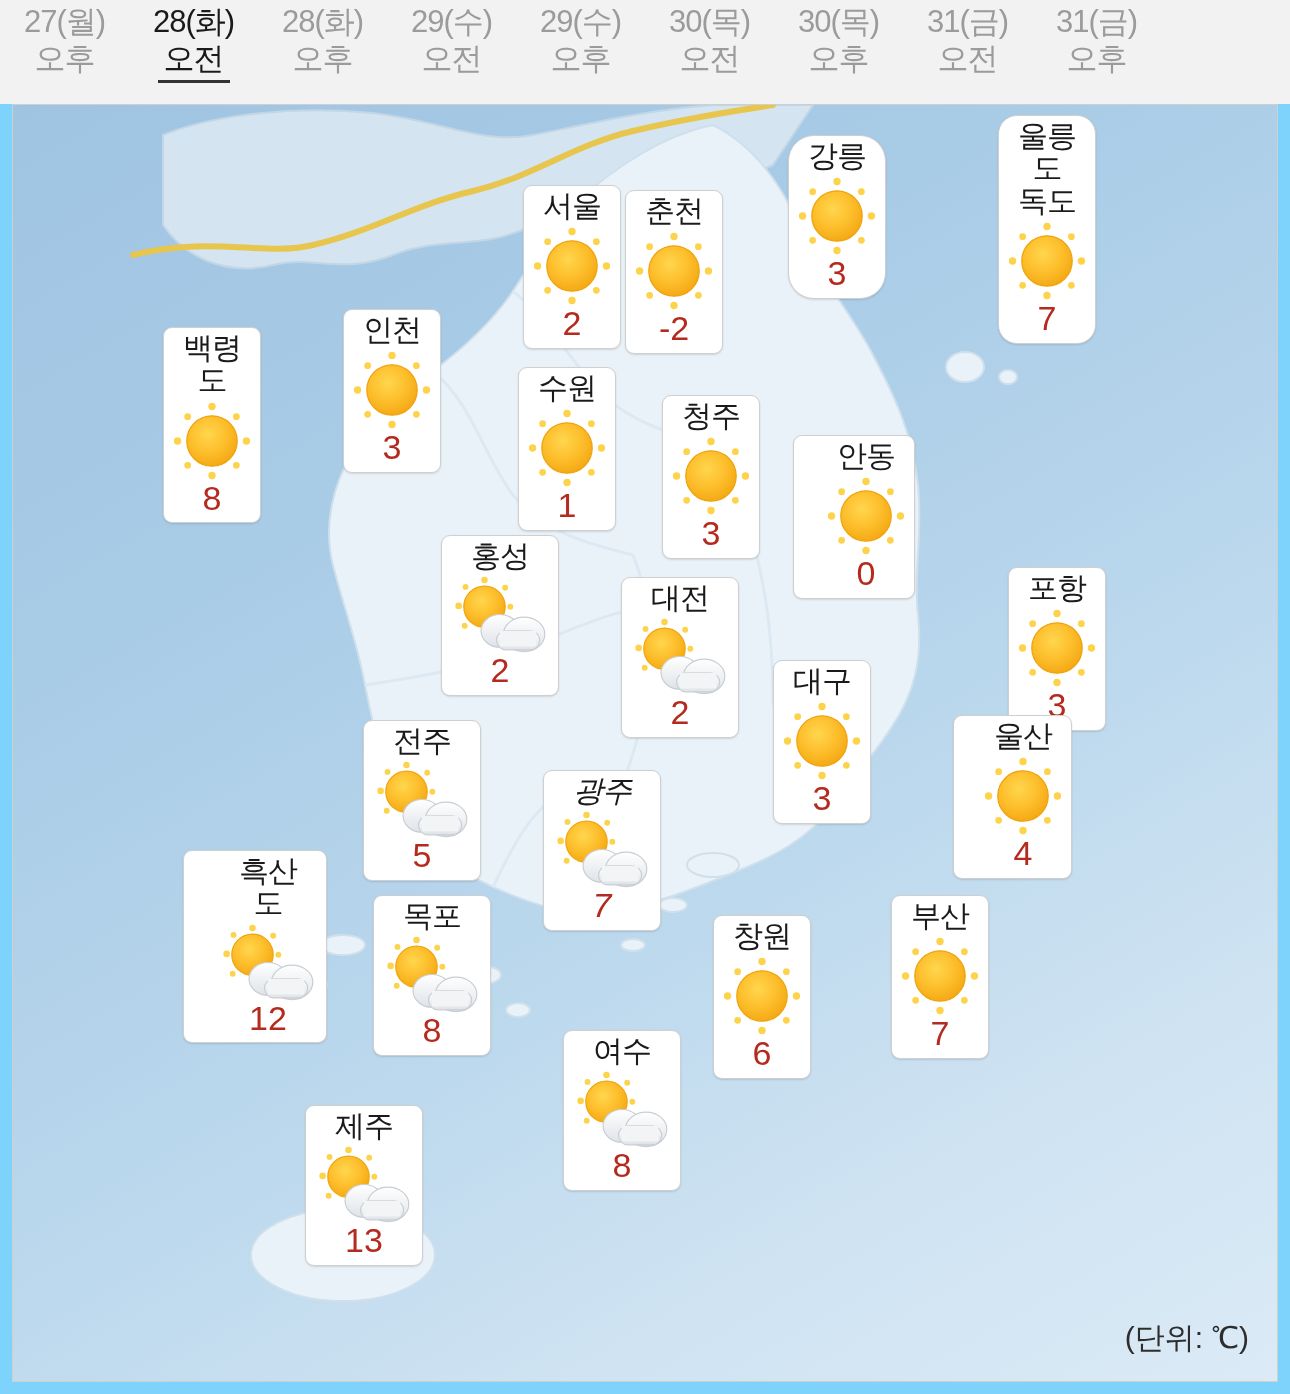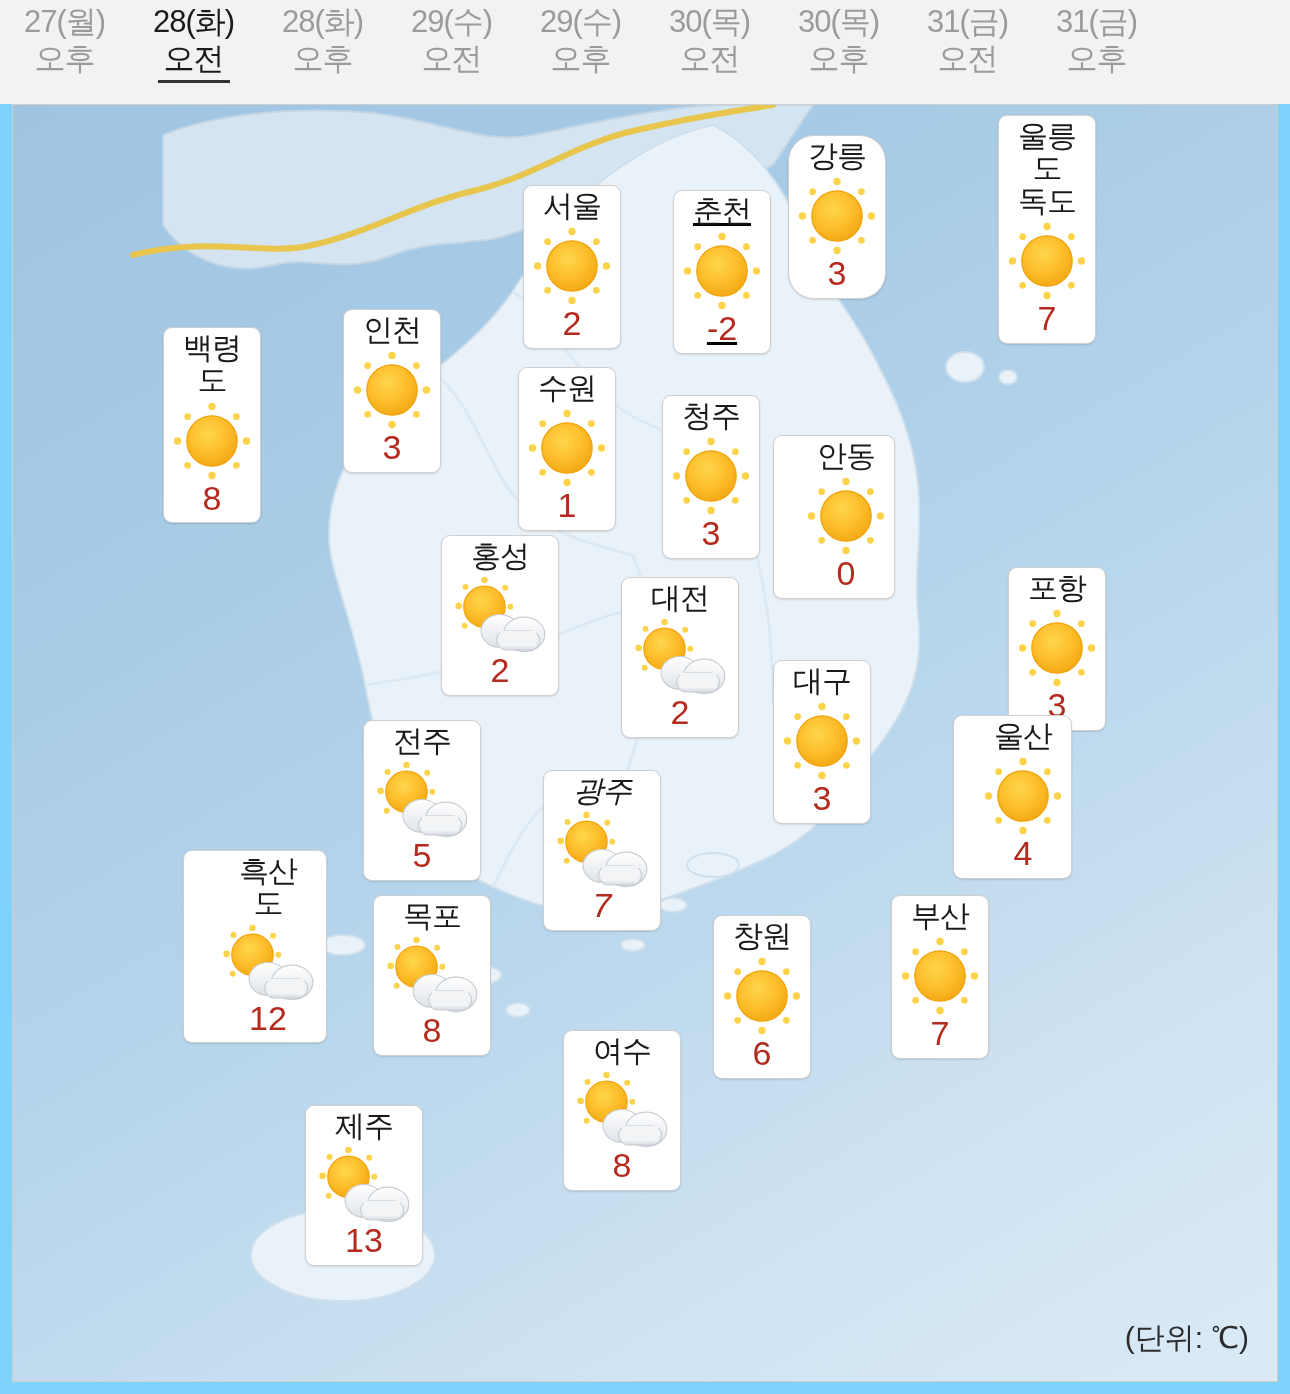--- a/index.html
+++ b/index.html
@@ -250,21 +250,21 @@
       <circle cx="21" cy="21" r="4.0"></circle>
                 <circle cx="79" cy="21" r="4.0"></circle>
       <circle cx="21" cy="79" r="4.0"></circle>
                 <circle cx="79" cy="79" r="4.0"></circle>
     </g>
     <circle cx="50" cy="50" r="30" fill="url(#sg84)" stroke="#f0a40c" stroke-width="1.5"></circle>
   </svg>
           </div>
           <div class="tp">2</div>
         </div>
-        <div class="station" style="left: 660px; top: 85px; text-decoration: underline;">
+        <div class="station" style="left: 612px; top: 85px;">
           <div class="nm">춘천</div>
           <div class="ic">
             <svg class="wi" width="84" height="84" viewBox="0 0 100 100">
     <defs>
       <radialGradient id="sg84" cx="42%" cy="36%" r="68%">
         <stop offset="0%" stop-color="#ffd64d"></stop>
         <stop offset="55%" stop-color="#fdbe2c"></stop>
         <stop offset="100%" stop-color="#f3a712"></stop>
       </radialGradient>
     </defs>
@@ -302,21 +302,21 @@
       <circle cx="21" cy="21" r="4.0"></circle>
                 <circle cx="79" cy="21" r="4.0"></circle>
       <circle cx="21" cy="79" r="4.0"></circle>
                 <circle cx="79" cy="79" r="4.0"></circle>
     </g>
     <circle cx="50" cy="50" r="30" fill="url(#sg84)" stroke="#f0a40c" stroke-width="1.5"></circle>
   </svg>
           </div>
           <div class="tp">3</div>
         </div>
-        <div class="station" style="left: 985px; top: 10px;">
+        <div class="station" style="left: 985px; top: 10px; border-radius: 19px;">
           <div class="nm">울릉
 도
 독도</div>
           <div class="ic">
             <svg class="wi" width="84" height="84" viewBox="0 0 100 100">
     <defs>
       <radialGradient id="sg84" cx="42%" cy="36%" r="68%">
         <stop offset="0%" stop-color="#ffd64d"></stop>
         <stop offset="55%" stop-color="#fdbe2c"></stop>
         <stop offset="100%" stop-color="#f3a712"></stop>
@@ -382,21 +382,21 @@
       <circle cx="21" cy="21" r="4.0"></circle>
                 <circle cx="79" cy="21" r="4.0"></circle>
       <circle cx="21" cy="79" r="4.0"></circle>
                 <circle cx="79" cy="79" r="4.0"></circle>
     </g>
     <circle cx="50" cy="50" r="30" fill="url(#sg84)" stroke="#f0a40c" stroke-width="1.5"></circle>
   </svg>
           </div>
           <div class="tp">3</div>
         </div>
-        <div class="station" style="left: 760px; top: 330px; padding-left: 30px;">
+        <div class="station" style="left: 780px; top: 330px; padding-left: 30px;">
           <div class="nm">안동</div>
           <div class="ic">
             <svg class="wi" width="84" height="84" viewBox="0 0 100 100">
     <defs>
       <radialGradient id="sg84" cx="42%" cy="36%" r="68%">
         <stop offset="0%" stop-color="#ffd64d"></stop>
         <stop offset="55%" stop-color="#fdbe2c"></stop>
         <stop offset="100%" stop-color="#f3a712"></stop>
       </radialGradient>
     </defs>

